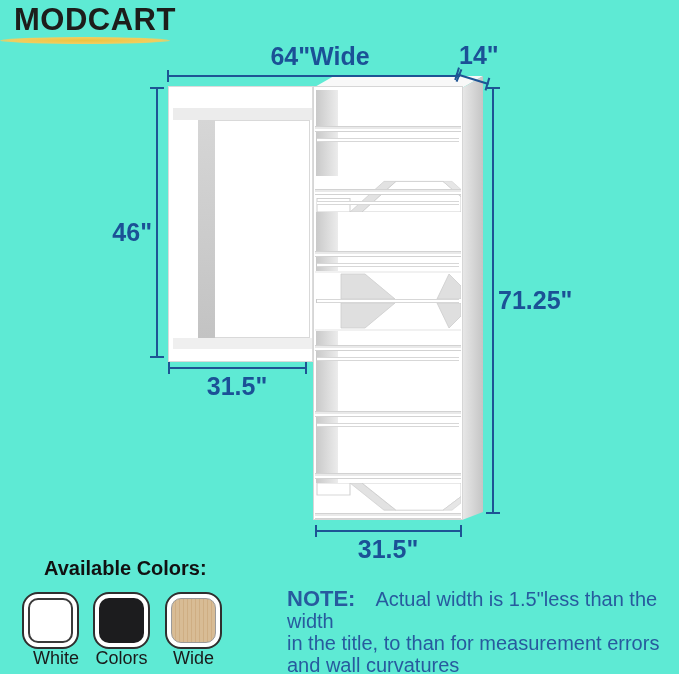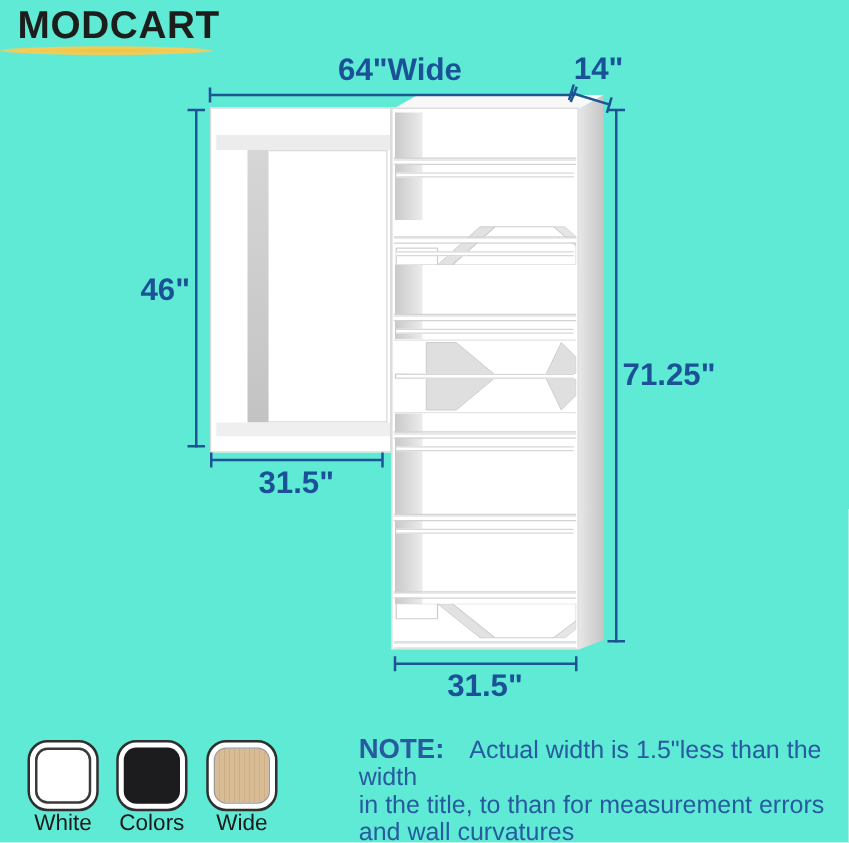--- a/index.html
+++ b/index.html
@@ -65,21 +65,21 @@
   
   .colors-title{left:44px;top:557px;font-size:20px;font-weight:bold;color:#111;}
   .swatch{top:592px;width:57px;height:57px;border:2px solid #2f2f2f;border-radius:16px;background:#fff;box-sizing:border-box;}
   .swatch-inner{position:absolute;left:4px;top:4px;right:4px;bottom:4px;border-radius:10px;box-sizing:border-box;}
   .sw-white .swatch-inner{border:2px solid #3a3a3a;background:#fff;}
   .sw-black .swatch-inner{background:#1c1c1e;}
   .sw-wood .swatch-inner{border:1px solid #9a9a9a;
     background:repeating-linear-gradient(90deg,#d8bc95 0 3px,#cfae83 3px 4px);}
   .sw1{left:22px;} .sw2{left:93px;} .sw3{left:165px;}
   .swatch-label{top:648px;width:57px;text-align:center;font-size:18px;color:#1a1a1a;}
-  .sl1{left:22px;} .sl2{left:93px;} .sl3{left:165px;}
+  .sl1{left:22px;text-align:right;} .sl2{left:93px;} .sl3{left:165px;}
 
   
   .note{left:287px;top:588px;width:392px;color:#275a9e;font-size:20px;line-height:22px;}
   .note-prefix{font-weight:bold;font-size:22px;margin-right:20px;}
 </style>
 </head>
 <body>
 
 <div class="stage">
 
@@ -183,20 +183,21 @@
   <div class="abs dline dim-7125-line"></div>
   <div class="abs dline t-7125-t"></div>
   <div class="abs dline t-7125-b"></div>
   <div class="abs dim dim-7125-label">71.25"</div>
 
   <div class="abs dline dim-315b-line"></div>
   <div class="abs dline t-315b-l"></div>
   <div class="abs dline t-315b-r"></div>
   <div class="abs dim dim-315b-label">31.5"</div>
 
+  <div class="abs colors-title">Available Colors:</div>
   <div class="abs swatch sw-white sw1">
       <div class="swatch-inner"></div>
     </div>
   <div class="abs swatch sw-black sw2">
       <div class="swatch-inner"></div>
     </div>
   <div class="abs swatch sw-wood sw3">
       <div class="swatch-inner"></div>
     </div>
   <div class="abs swatch-label sl1">White</div>

